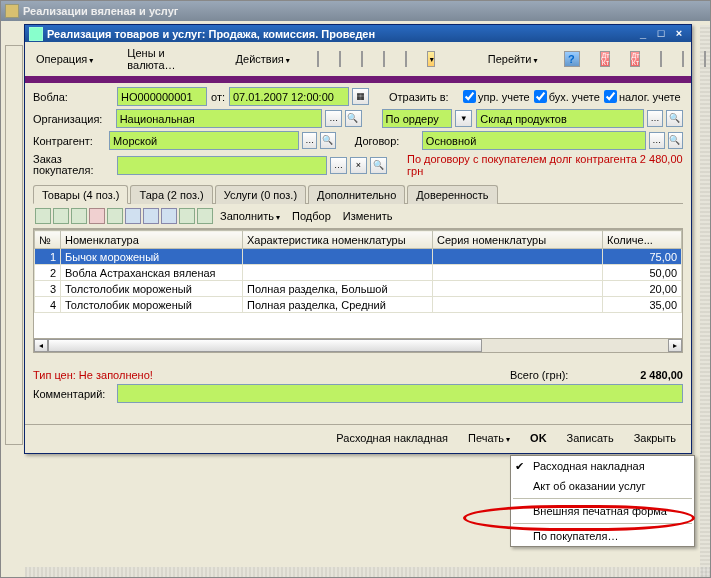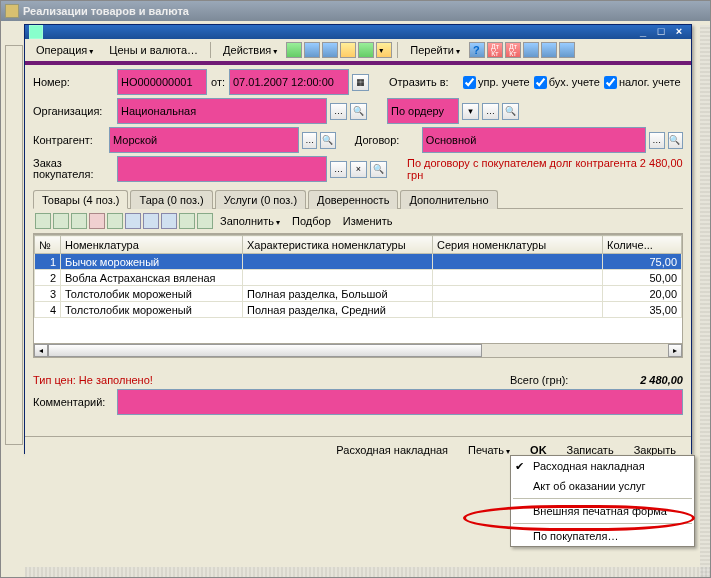--- a/index.html
+++ b/index.html
@@ -11,37 +11,37 @@
 .outer-title .ico { width: 14px; height: 14px; background: #d8c070; margin-right: 4px; border: 1px solid #997; }
 
 
 .window { position: absolute; left: 24px; top: 24px; width: 668px; height: 430px; background: #ece9d8; border: 1px solid #0a246a; box-shadow: 2px 2px 3px rgba(0,0,0,.3); display: flex; flex-direction: column; }
 
 .titlebar { background: linear-gradient(#2a6bc2,#1b4f97); height: 20px; display: flex; align-items: center; padding: 0 4px; color: #fff; font-weight: bold; }
 .titlebar .ico { width: 14px; height: 14px; margin-right: 4px; background: #8fc; border: 1px solid #fff3; }
 .titlebar .spacer { flex: 1; }
 .titlebar .wbtn { width: 16px; height: 14px; margin-left: 2px; color: #fff; text-align: center; line-height: 12px; font-weight: bold; cursor: pointer; }
 
-.menubar { background: #ece9d8; border-bottom: 4px solid #701a75; padding: 2px 4px; display: flex; align-items: center; gap: 2px; }
+.menubar { background: #ece9d8; border-bottom: 7px solid #701a75; padding: 2px 4px; display: flex; align-items: center; gap: 20px; }
 .menubar .mitem { padding: 2px 6px; cursor: pointer; border: 1px solid transparent; }
 .menubar .sep { width: 1px; height: 16px; background: #aca899; margin: 0 3px; }
 .menubar .tico { width: 16px; height: 16px; display: inline-block; background: #ddd; border: 1px solid #999; cursor: pointer; }
 .menubar .tico.g { background: linear-gradient(#9e9,#6c6); }
 .menubar .tico.b { background: linear-gradient(#9cf,#69c); }
 .menubar .tico.y { background: linear-gradient(#fe9,#fc6); }
 .menubar .tico.r { background: linear-gradient(#f99,#e66); color:#fff; }
 .menubar .tico svg { width:14px; height:14px; }
 .dd::after { content: "▾"; font-size: 8px; margin-left: 2px; }
 
 .form-body { padding: 4px 8px 2px 8px; flex: 1; display: flex; flex-direction: column; }
 
 .row { display: flex; align-items: center; margin-bottom: 3px; gap: 4px; }
 .lbl { width: 80px; }
 .lbl2 { width: 70px; }
-.input { background: #ec4899; border: 1px solid #7f9db9; height: 26px; padding: 1px 3px; display: flex; align-items: center; }
+.input { background: #bef264; border: 1px solid #7f9db9; height: 19px; padding: 1px 3px; display: flex; align-items: center; }
 .input input { border: none; outline: none; width: 100%; font: inherit; background: transparent; }
 .ibtn { width: 17px; height: 17px; border: 1px solid #7f9db9; background: linear-gradient(#fefefe,#e4e4e4); margin-left: -1px; text-align: center; line-height: 14px; cursor: pointer; font-size: 9px; }
 .chk { display: flex; align-items: center; gap: 2px; }
 .chk input { width: 13px; height: 13px; }
 
 .tabs { display: flex; border-bottom: 1px solid #aca899; margin-top: 4px; }
 .tab { padding: 3px 8px 2px; border: 1px solid #aca899; border-bottom: none; margin-right: 2px; background: #ece9d8; cursor: pointer; border-radius: 3px 3px 0 0; position: relative; top: 1px; }
 .tab.active { background: #ece9d8; border-bottom: 1px solid #ece9d8; }
 .tab:not(.active) { background: #e0ddd0; }
 
@@ -60,21 +60,21 @@
 
 .scroll-h { height: 14px; background: #ece9d8; border: 1px solid #aca899; border-top: none; display: flex; }
 .sbtn { width: 14px; background: linear-gradient(#fefefe,#ddd); border: 1px solid #999; text-align: center; font-size: 8px; line-height: 12px; cursor: pointer; }
 .strack { flex: 1; background: #e8e5d8; position: relative; }
 .sthumb { position: absolute; left: 0; width: 70%; height: 100%; background: linear-gradient(#fefefe,#ddd); border: 1px solid #999; }
 
 .footer-form { padding: 16px 0; }
 .red { color: #c00000; }
 .totals { text-align: right; }
 .totals span.lab { display: inline-block; width: 90px; text-align: left; }
-.totals span.val { display: inline-block; width: 80px; font-weight: bold; text-align: right; font-style: italic; }
+.totals span.val { display: inline-block; width: 80px; font-weight: bold; text-align: right; }
 
 .btnbar { display: flex; justify-content: flex-end; align-items: center; gap: 2px; padding: 4px 6px; border-top: 1px solid #aca899; background: #ece9d8; }
 .btn { padding: 2px 8px; border: 1px solid #7f9db9; background: linear-gradient(#fefefe,#e4e4e4); cursor: pointer; height: 20px; }
 .btn.flat { border: 1px solid transparent; background: transparent; }
 
 
 .menu { position: absolute; left: 510px; top: 455px; width: 185px; background: #fff; border: 1px solid #8a867a; box-shadow: 2px 2px 3px rgba(0,0,0,.3); }
 .menu .mline { display: flex; align-items: center; padding: 4px 18px 4px 22px; cursor: pointer; position: relative; white-space: nowrap; }
 .menu .mline .chk { position: absolute; left: 4px; }
 .menu .msep { height: 1px; background: #c0c0b0; margin: 2px 2px; }
@@ -83,30 +83,31 @@
 
 .edge-shadow { position:absolute; right:0; top:24px; bottom:0; width:10px; background:repeating-linear-gradient(0deg,#bbb 0 2px,#ddd 2px 4px); opacity:.4; }
 .edge-shadow2 { position:absolute; left:24px; right:0; bottom:0; height:10px; background:repeating-linear-gradient(90deg,#bbb 0 2px,#ddd 2px 4px); opacity:.4; }
 </style>
 </head>
 <body>
 
 <div class="outer-window">
   <div class="outer-title">
     <span class="ico"></span>
-    <span>Реализации товаров и валюта</span>
+    <span>Реализации вяленая и услуг</span>
   </div>
   <div style="position:absolute; left:4px; top:44px; width:18px; height:400px; border:1px solid #aca899; background:#ece9d8;"></div>
   <div class="edge-shadow"></div>
   <div class="edge-shadow2"></div>
 </div>
 
 <div class="window">
   <div class="titlebar">
     <span class="ico"></span>
+    <span>Реализация товаров и услуг: Продажа, комиссия. Проведен</span>
     <span class="spacer"></span>
     <span class="wbtn">_</span>
     <span class="wbtn">□</span>
     <span class="wbtn">×</span>
   </div>
 
   <div class="menubar">
     <span class="mitem dd">Операция</span>
     <span class="mitem">Цены и валюта…</span>
     <span class="sep"></span>
@@ -125,21 +126,21 @@
     <span class="tico r" style="font-size:7px;line-height:7px;text-align:center">Дт<br>Кт</span>
     <span class="tico r" style="font-size:7px;line-height:7px;text-align:center">Дт<br>Кт</span>
     <span class="tico b"></span>
     <span class="tico b"></span>
     <span class="tico b"></span>
   </div>
 
   <div class="form-body">
 
     <div class="row">
-      <span class="lbl">Номер:</span>
+      <span class="lbl">Вобла:</span>
       <div class="input" style="width:90px">
           <input value="НО000000001" style="">
         </div>
       <span>от:</span>
       <div class="input" style="width:120px">
           <input value="07.01.2007 12:00:00" style="">
         </div>
       <span class="ibtn">▦</span>
       <span style="width:12px"></span>
       <span class="lbl2">Отразить в:</span>
@@ -162,20 +163,23 @@
       <div class="input" style="width:210px">
           <input value="Национальная" style="">
         </div>
       <span class="ibtn">…</span>
       <span class="ibtn">🔍</span>
       <span style="width:12px"></span>
       <div class="input" style="width:72px">
           <span>По ордеру</span>
         </div>
       <span class="ibtn">▾</span>
+      <div class="input" style="width:170px">
+          <input value="Склад продуктов" style="">
+        </div>
       <span class="ibtn">…</span>
       <span class="ibtn">🔍</span>
     </div>
 
     <div class="row">
       <span class="lbl">Контрагент:</span>
       <div class="input" style="width:210px">
           <input value="Морской" style="">
         </div>
       <span class="ibtn">…</span>
@@ -196,24 +200,24 @@
         </div>
       <span class="ibtn">…</span>
       <span class="ibtn">×</span>
       <span class="ibtn">🔍</span>
       <span style="width:12px"></span>
       <span class="red" style="flex:1;text-align:left">По договору с покупателем долг контрагента 2 480,00 грн</span>
     </div>
 
     <div class="tabs">
       <div class="tab active">Товары (4 поз.)</div>
-      <div class="tab">Тара (0 поз.)</div>
+      <div class="tab">Тара (2 поз.)</div>
       <div class="tab">Услуги (0 поз.)</div>
+      <div class="tab">Дополнительно</div>
       <div class="tab">Доверенность</div>
-      <div class="tab">Дополнительно</div>
     </div>
 
     <div class="grid-toolbar">
       <span class="gico"></span>
       <span class="gico"></span>
       <span class="gico"></span>
       <span class="gico r"></span>
       <span class="gico"></span>
       <span class="gico b"></span>
       <span class="gico b"></span>

